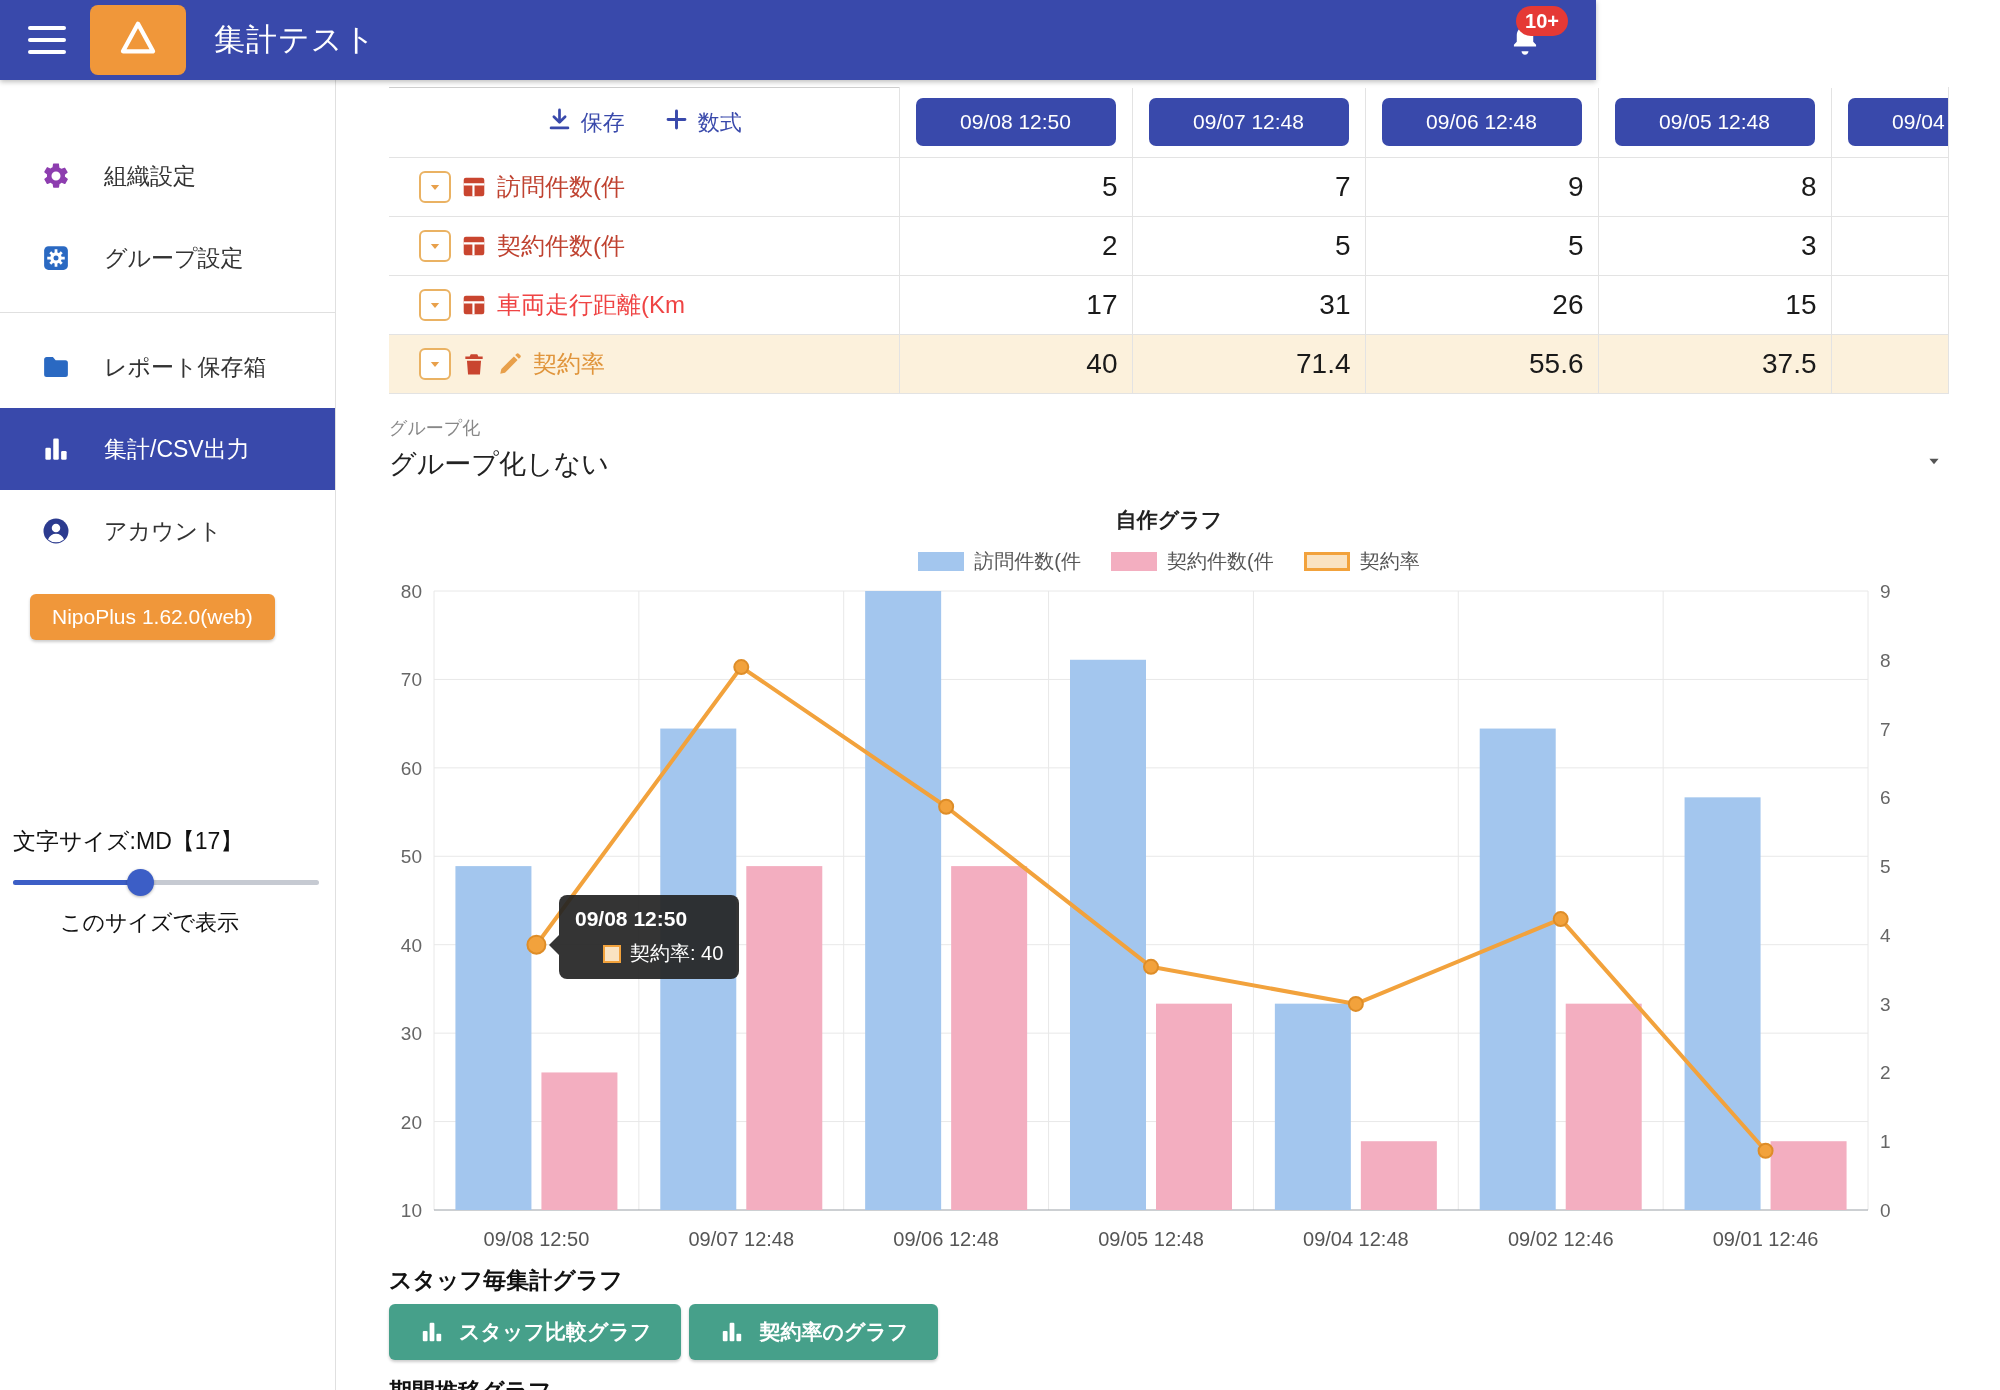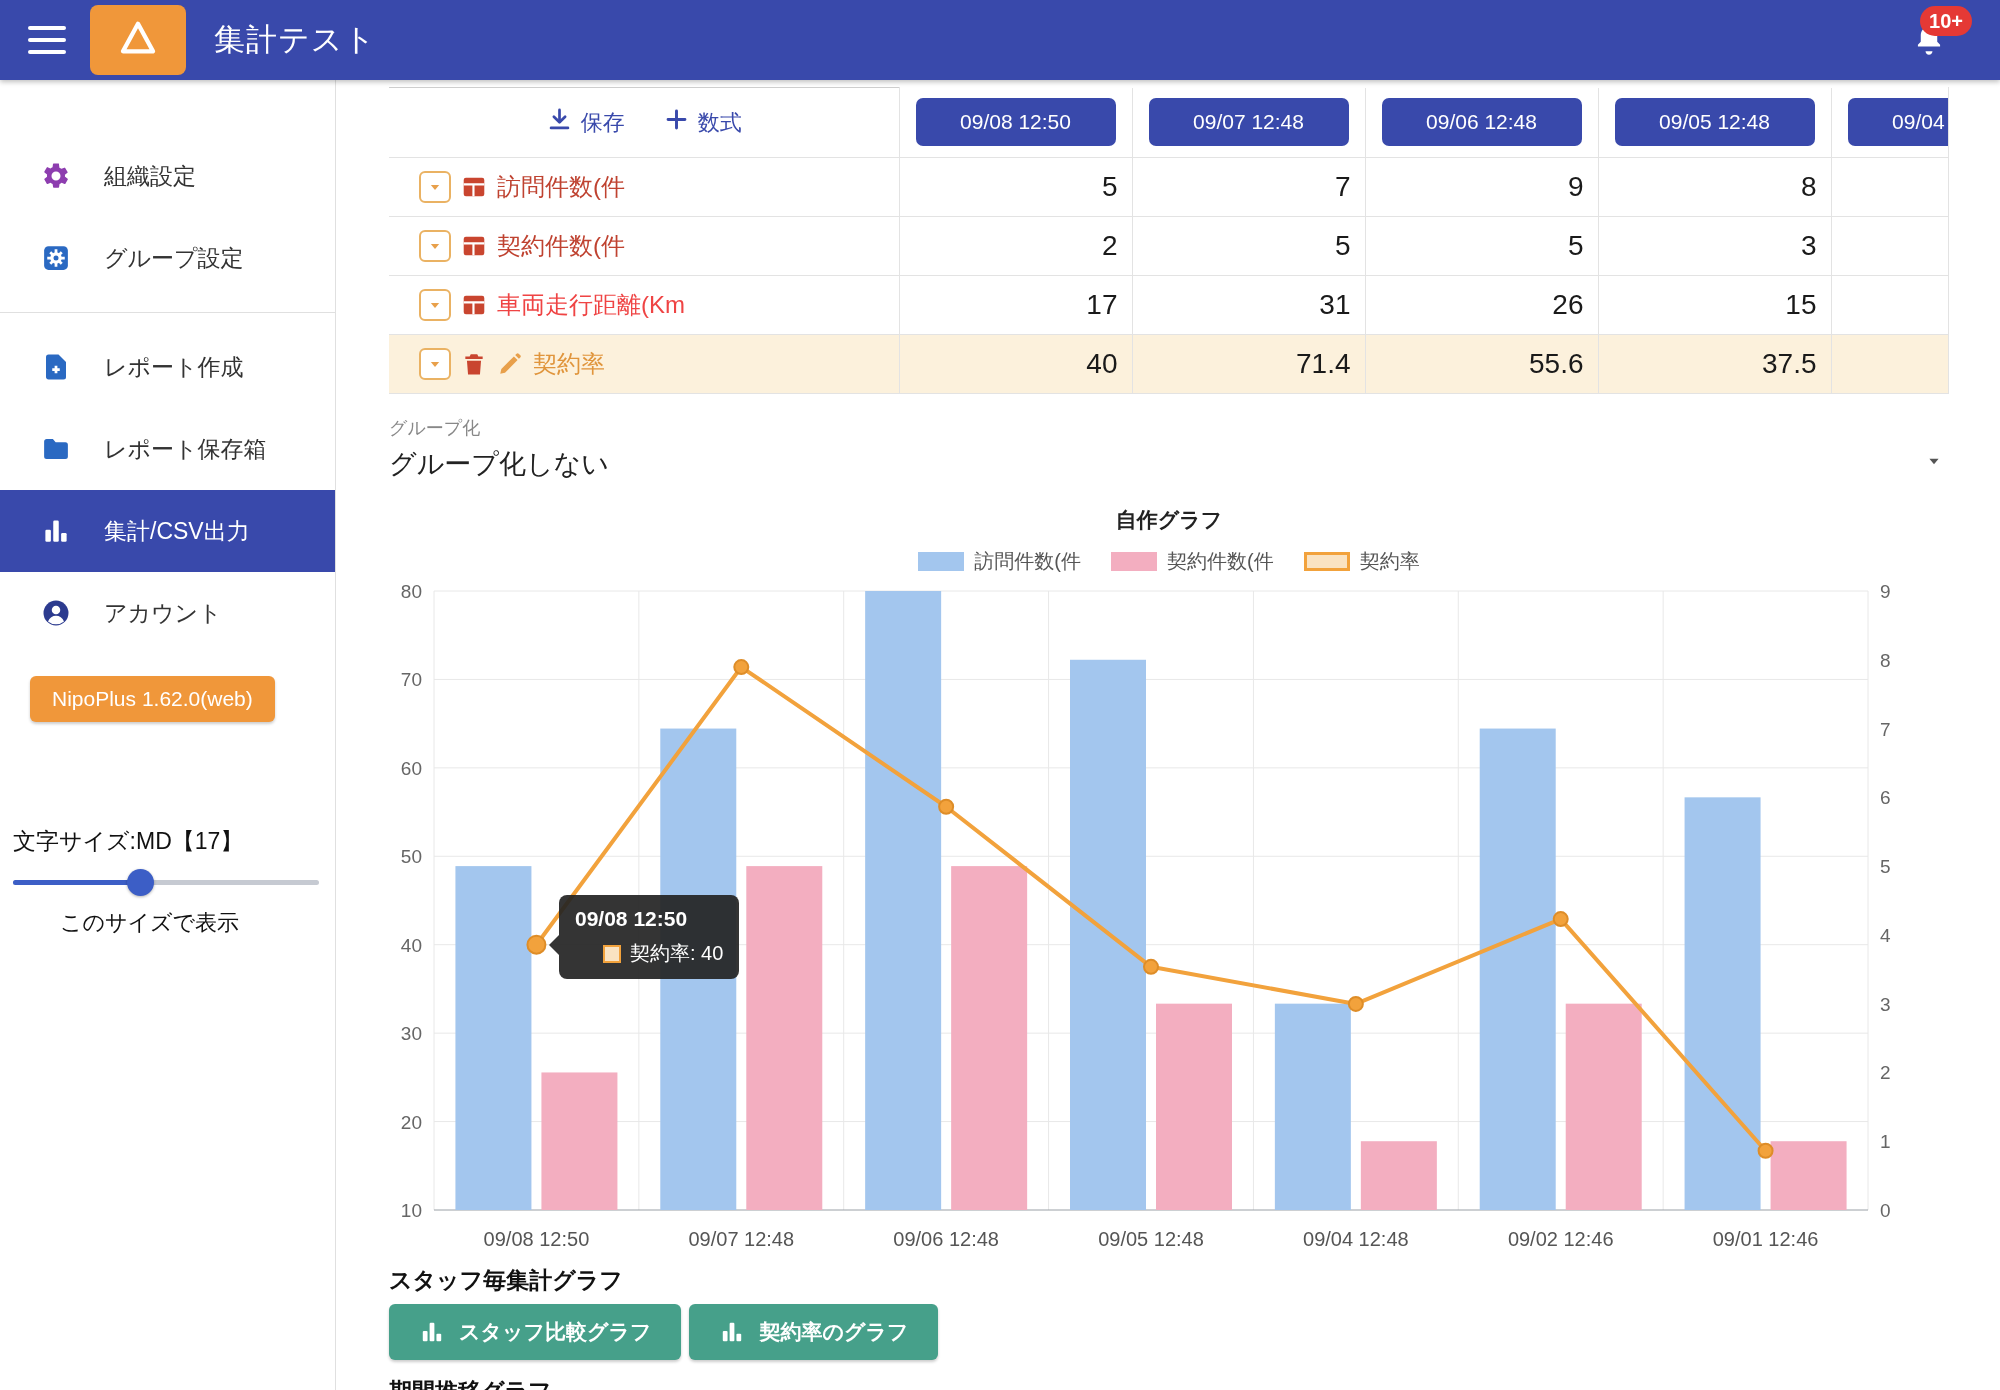--- a/index.html
+++ b/index.html
@@ -1,20 +1,20 @@
 <!DOCTYPE html>
 <html><head>
 <meta charset="utf-8">
 <style>
   * { box-sizing: border-box; margin: 0; padding: 0; }
   html,body { width:2000px; height:1390px; overflow:hidden; background:#fff;
     font-family:"Liberation Sans","DejaVu Sans",sans-serif; color:#222; }
 
   
-  .appbar { position:absolute; top:0; left:0; width:2000px; height:80px;
+  .appbar { position:absolute; top:0; left:0; width:1596px; height:80px;
     background:#3949ab; display:flex; align-items:center; z-index:20;
     box-shadow:0 2px 5px rgba(0,0,0,.25); }
   .hamb { margin-left:28px; width:38px; height:28px; display:flex; flex-direction:column;
     justify-content:space-between; background:none; border:none; cursor:pointer; }
   .hamb span { display:block; height:4px; border-radius:2px; background:#fff; }
   .logo { width:96px; height:70px; margin-left:24px; background:#f0973a; border-radius:8px;
     display:flex; align-items:center; justify-content:center; }
   .app-title { margin-left:28px; font-size:31px; color:#fff; letter-spacing:1px; }
   .bell-wrap { margin-left:auto; margin-right:52px; position:relative; background:none; border:none; cursor:pointer; }
   .badge { position:absolute; top:-14px; right:-24px; background:#e53935; color:#fff;
@@ -130,29 +130,20 @@
             <circle cx="12" cy="12" r="4.6" fill="#fff"></circle>
             <circle cx="12" cy="12" r="2" fill="#2a69c2"></circle>
             <g stroke="#fff" stroke-width="2.2">
               <path d="M12 5v3M12 16v3M5 12h3M16 12h3M7.4 7.4l2 2M14.6 14.6l2 2M16.6 7.4l-2 2M9.4 14.6l-2 2"></path>
             </g>
           </svg>
         </span>
         <span class="s-label">グループ設定</span>
       </div>
       <div class="divider"></div>
-      <div class="side-item">
-        <span class="s-icon">
-          <svg width="30" height="30" viewBox="0 0 24 24">
-            <path fill="#2a69c2" d="M14 2H6a2 2 0 0 0-2 2v16c0 1.1.9 2 2 2h12a2 2 0 0 0 2-2V8l-6-6z"></path>
-            <path d="M12 11v6M9 14h6" stroke="#fff" stroke-width="2.2" fill="none"></path>
-          </svg>
-        </span>
-        <span class="s-label">レポート作成</span>
-      </div>
       <div class="side-item">
         <span class="s-icon">
           <svg width="30" height="30" viewBox="0 0 24 24">
             <path fill="#2a69c2" d="M2.5 6c0-1.1.9-2 2-2h5l2.2 2.5h7.8a2 2 0 0 1 2 2V18a2 2 0 0 1-2 2h-15a2 2 0 0 1-2-2V6z"></path>
           </svg>
         </span>
         <span class="s-label">レポート保存箱</span>
       </div>
       <div class="side-item active">
         <span class="s-icon">

